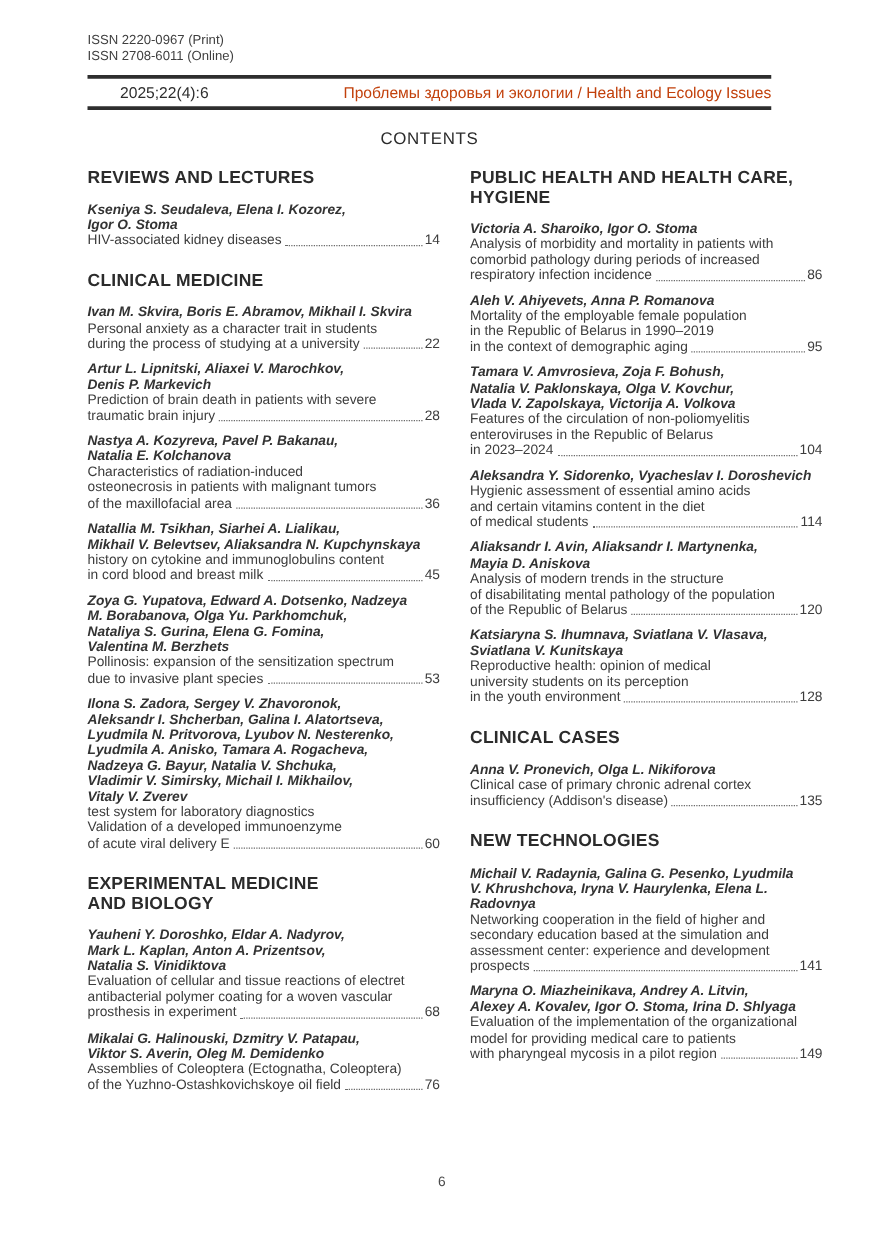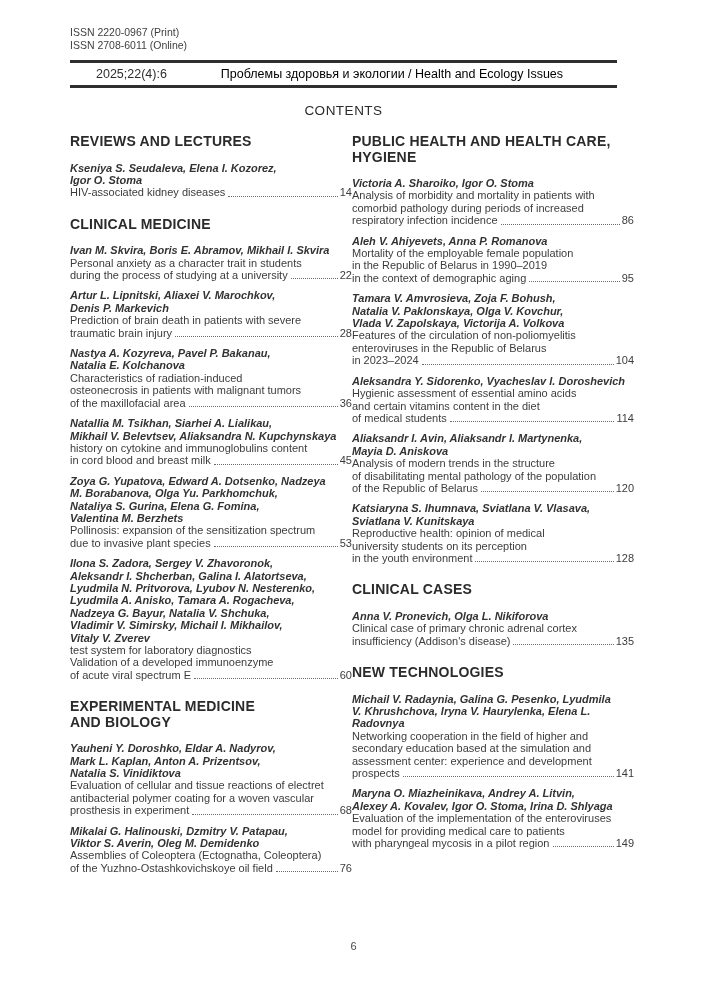--- a/index.html
+++ b/index.html
@@ -17,27 +17,27 @@
   }
   .issn-block { font-size:10.5px; line-height:13px; color:#3f3f3f; }
   .band {
     margin-top:8px;
     border-top:3px solid #2e2e2e;
     border-bottom:3px solid #2e2e2e;
     display:flex; align-items:center;
     height:28px;
   }
   .issue { font-weight:normal; font-size:12.5px; color:#2e2e2e; margin-left:26px; white-space:nowrap; }
-  .jtitle { flex:1; text-align:center; color:#000000; font-size:12.5px; }
+  .jtitle { flex:1; text-align:right; color:#c2410c; font-size:12.5px; }
   .contents-h {
     text-align:center; font-size:13.5px; font-weight:normal;
     letter-spacing:0.5px; color:#2b2b2b;
     margin:15px 0 10px 0;
   }
-  main { display:flex; gap:0; }
+  main { display:flex; gap:24px; }
   .col { flex:0 0 282px; width:282px; font-size:11px; line-height:12.4px; }
   .section {
     font-size:14px; line-height:15.5px; font-weight:bold;
     color:#2b2b2b; letter-spacing:0.2px;
     margin:18px 0 12px 0;
   }
   .col .section:first-child { margin-top:6px; }
   .entry { margin-bottom:8px; }
   .authors { font-weight:bold; font-style:italic; color:#333; }
   .title-line { }
@@ -136,21 +136,21 @@
               <span class="pg">53</span>
             </div>
           </div>
         </div>
         <div class="entry">
           <div class="authors">Ilona S. Zadora, Sergey V. Zhavoronok,<br>Aleksandr I. Shcherban, Galina I. Alatortseva,<br>Lyudmila N. Pritvorova, Lyubov N. Nesterenko,<br>Lyudmila A. Anisko, Tamara A. Rogacheva,<br>Nadzeya G. Bayur, Natalia V. Shchuka,<br>Vladimir V. Simirsky, Michail I. Mikhailov,<br>Vitaly V. Zverev</div>
           <div class="title">
             <div class="title-line">test system for laboratory diagnostics</div>
             <div class="title-line">Validation of a developed immunoenzyme</div>
             <div class="lastline">
-              <span class="txt">of acute viral spectrum E</span>
+              <span class="txt">of acute viral delivery E</span>
               <span class="leader"></span>
               <span class="pg">60</span>
             </div>
           </div>
         </div>
         <h2 class="section">EXPERIMENTAL MEDICINE<br>AND BIOLOGY</h2>
         <div class="entry">
           <div class="authors">Yauheni Y. Doroshko, Eldar A. Nadyrov,<br>Mark L. Kaplan, Anton A. Prizentsov,<br>Natalia S. Vinidiktova</div>
           <div class="title">
             <div class="title-line">Evaluation of cellular and tissue reactions of electret</div>
@@ -270,21 +270,21 @@
             <div class="lastline">
               <span class="txt">prospects</span>
               <span class="leader"></span>
               <span class="pg">141</span>
             </div>
           </div>
         </div>
         <div class="entry">
           <div class="authors">Maryna O. Miazheinikava, Andrey A. Litvin,<br>Alexey A. Kovalev, Igor O. Stoma, Irina D. Shlyaga</div>
           <div class="title">
-            <div class="title-line">Evaluation of the implementation of the enteroviruses</div>
+            <div class="title-line">Evaluation of the implementation of the organizational</div>
             <div class="title-line">model for providing medical care to patients</div>
             <div class="lastline">
               <span class="txt">with pharyngeal mycosis in a pilot region</span>
               <span class="leader"></span>
               <span class="pg">149</span>
             </div>
           </div>
         </div>
       </div>
     </main>

